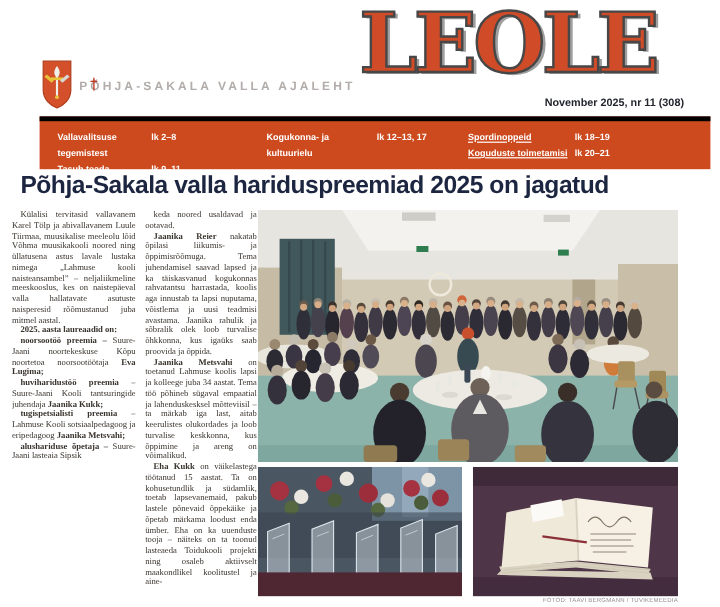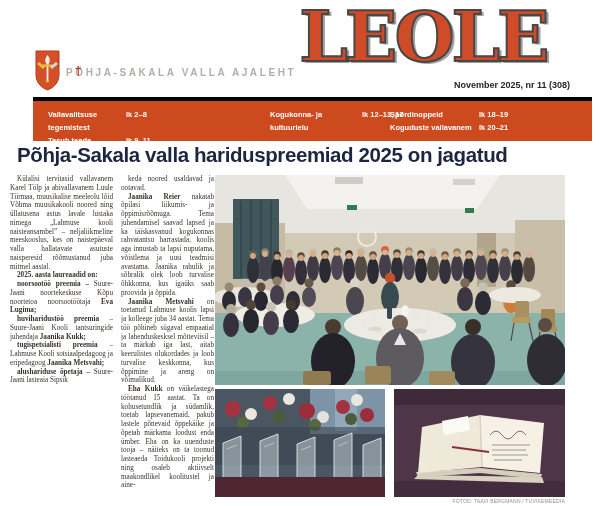--- a/index.html
+++ b/index.html
@@ -18,28 +18,28 @@
         -webkit-text-stroke:2px #474747;
         text-shadow:3px 2px 0 #9f9f9f,1px 1px 0 #474747;}
   .issue{position:absolute;left:420px;top:80px;width:150px;text-align:right;
          font-family:"Liberation Sans",sans-serif;font-size:9px;font-weight:700;color:#23262f;}
 
   
   .toc-bar{position:absolute;left:33px;top:97px;width:559px;height:40px;background:#cc4a1e;
            border-top:4px solid #000000;}
   .toc-col{position:absolute;top:7px;display:flex;flex-direction:column;}
   .toc-col1{left:15px;width:160px;}
-  .toc-col2{left:189px;width:168px;margin-left:48px;}
+  .toc-col2{left:189px;width:168px;}
   .toc-col3{left:357px;width:185px;}
   .toc-row{display:flex;line-height:13px;}
   .toc-label{flex:0 0 auto;font-family:"Liberation Sans",sans-serif;font-size:7.5px;
              font-weight:700;color:#ffffff;}
   .toc-col1 .toc-label{width:78px;}
   .toc-col2 .toc-label{width:92px;}
-  .toc-col3 .toc-label{width:89px;}
+  .toc-col3 .toc-label{width:89px;text-decoration:underline;}
   .toc-pages{font-family:"Liberation Sans",sans-serif;font-size:7.5px;font-weight:700;color:#ffffff;}
 
   
   .headline{position:absolute;left:13px;top:139px;width:575px;margin:4px;
             font-family:"Liberation Sans",sans-serif;font-size:20.5px;font-weight:700;
             letter-spacing:-0.4px;color:#1d2640;}
 
   
   .col{position:absolute;top:175px;height:331px;overflow:hidden;text-align:justify;}
   .col1{left:10px;width:103px;}
@@ -94,21 +94,21 @@
           <span class="toc-label">Kogukonna- ja kultuurielu</span>
           <span class="toc-pages">lk 12–13, 17</span>
         </div>
       </div>
     <div class="toc-col toc-col3">
         <div class="toc-row">
           <span class="toc-label">Spordinoppeid</span>
           <span class="toc-pages">lk 18–19</span>
         </div>
         <div class="toc-row">
-          <span class="toc-label">Koguduste vallavanem</span>
+          <span class="toc-label">Koguduste toimetamisi</span>
           <span class="toc-pages">lk 20–21</span>
         </div>
       </div>
   </div>
 
   <h1 class="headline">Põhja-Sakala valla hariduspreemiad 2025 on jagatud</h1>
 
   <div class="col col1">
       <p class="para"><span>Külalisi tervitasid vallavanem Karel Tölp ja abivallavanem Luule Tiirmaa, muusikalise meeleolu lõid Võhma muusikakooli noored ning üllatusena astus lavale lustaka nimega „Lahmuse kooli naisteansambel” – neljaliikmeline meeskooslus, kes on naistepäeval valla hallatavate asutuste naisperesid rõõmustanud juba mitmel aastal.</span></p>
       <p class="para"><span class="b">2025. aasta laureaadid on:</span></p>

